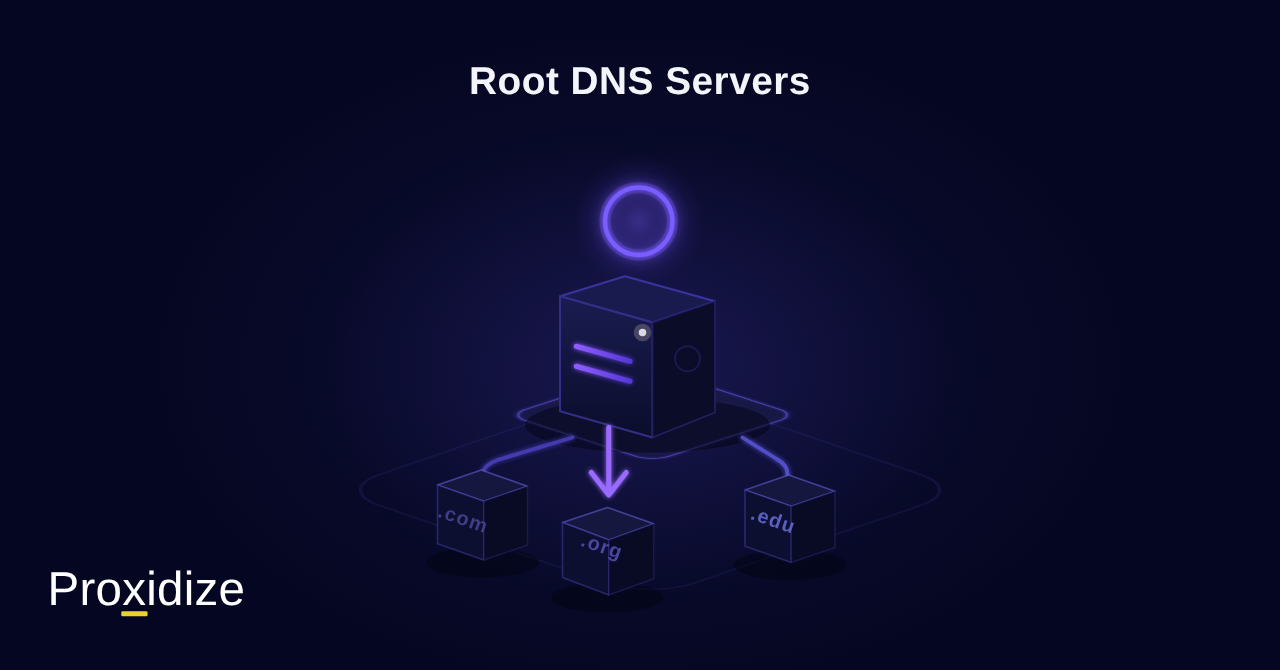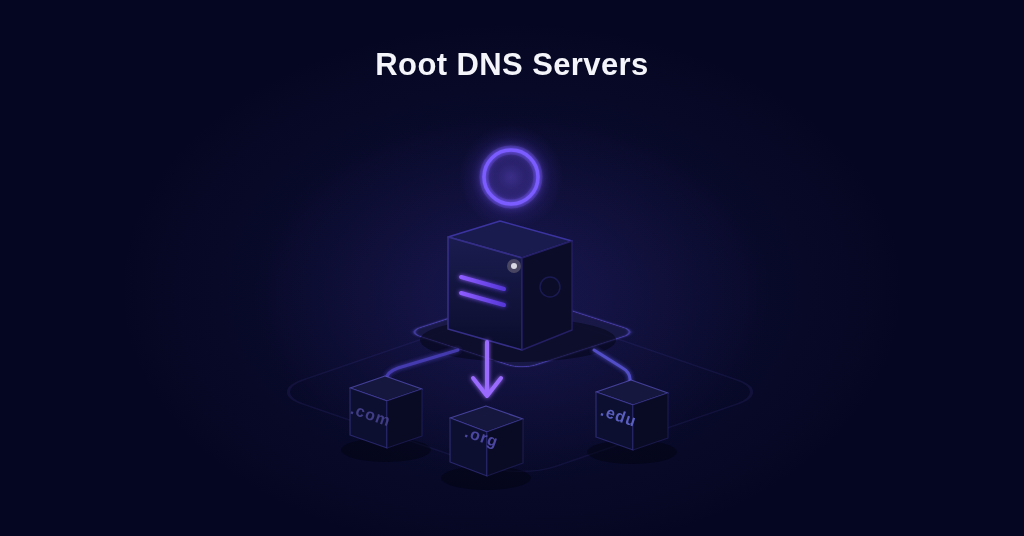--- a/index.html
+++ b/index.html
@@ -165,14 +165,17 @@
 
     <ellipse class="shadow" cx="632" cy="452" rx="45" ry="12"></ellipse>
     <g>
       <path class="cube-top" d="M 596 392 L 631 380 L 668 393 L 633 405 Z"></path>
       <path class="cube-front" d="M 596 392 L 633 405 L 633 450 L 596 437 Z"></path>
       <path class="cube-side" d="M 633 405 L 668 393 L 668 438 L 633 450 Z"></path>
       <text class="tld-label bright" text-anchor="middle" transform="translate(617,421) rotate(19)">.edu</text>
     </g>
   </svg>
 
+  <div class="logo">
+    <span>Pro</span><span class="logo-x">x</span><span>idize</span>
+  </div>
 
 </div>
 
 </body></html>

